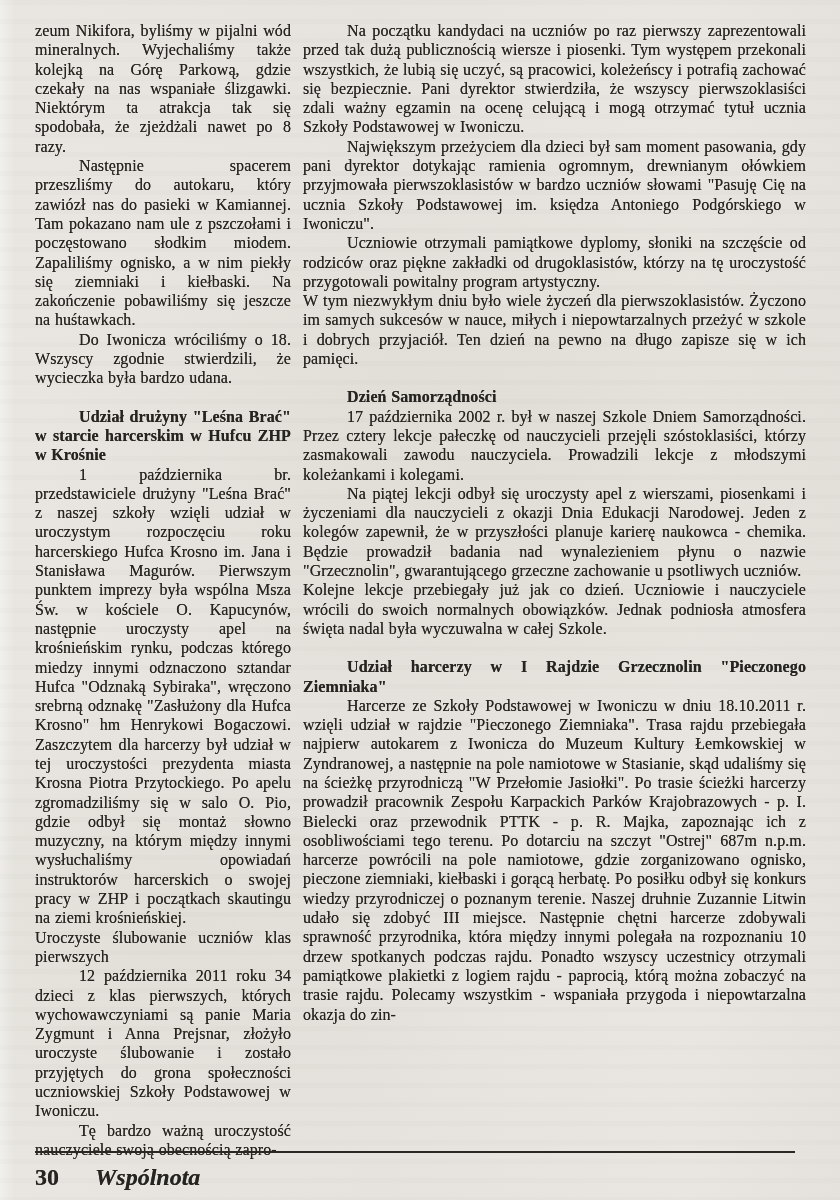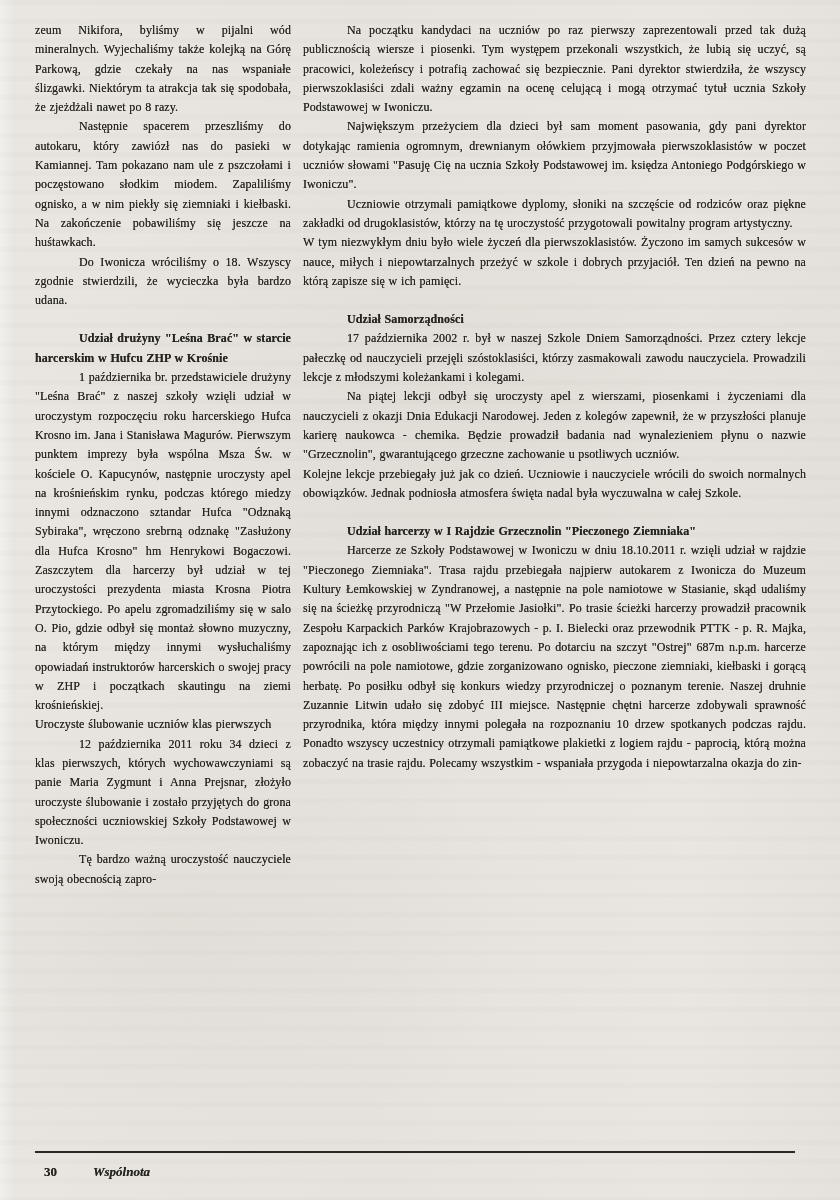--- a/index.html
+++ b/index.html
@@ -32,41 +32,41 @@
   .columns {
     position: relative;
     display: flex;
     padding: 21px 34px 0 35px;
     gap: 12px;
   }
   .col-left  { width: 256px; flex: 0 0 256px; }
   .col-right { flex: 1 1 auto; min-width: 0; }
   .p {
     margin: 0;
-    font-size: 12px;
+    font-size: 16px;
     line-height: 19.3px;
     text-align: justify;
     letter-spacing: 0.1px;
     word-spacing: 0.5px;
     text-shadow: 0 0 0.6px rgba(38,35,30,0.75);
   }
   .indent { text-indent: 44px; }
   .h { font-weight: bold; }
   .space { margin-top: 19px; }
   .footer-rule {
     position: absolute;
     left: 35px; top: 1151px;
     width: 760px; height: 0;
     border-top: 2px solid #2a2823;
   }
   .footer {
     position: absolute;
-    left: 44px; top: 1164px;
+    left: 35px; top: 1164px;
     display: flex; align-items: baseline;
-    font-size: 13px;
+    font-size: 24px;
     text-shadow: 0 0 0.6px rgba(38,35,30,0.75);
   }
   .page-number { font-weight: bold; }
   .publication { font-weight: bold; font-style: italic; margin-left: 36px; }
 </style>
 </head>
 <body>
 
 <div class="page">
   <div class="columns">
@@ -77,24 +77,24 @@
       <p class="p indent">Do Iwonicza wróciliśmy o 18. Wszyscy zgodnie stwierdzili, że wycieczka była bardzo udana.</p>
       <p class="p h indent space">Udział drużyny "Leśna Brać" w starcie harcerskim w Hufcu ZHP w Krośnie</p>
       <p class="p indent">1 października br. przedstawiciele drużyny "Leśna Brać" z naszej szkoły wzięli udział w uroczystym rozpoczęciu roku harcerskiego Hufca Krosno im. Jana i Stanisława Magurów. Pierwszym punktem imprezy była wspólna Msza Św. w kościele O. Kapucynów, następnie uroczysty apel na krośnieńskim rynku, podczas którego miedzy innymi odznaczono sztandar Hufca "Odznaką Sybiraka", wręczono srebrną odznakę "Zasłużony dla Hufca Krosno" hm Henrykowi Bogaczowi. Zaszczytem dla harcerzy był udział w tej uroczystości prezydenta miasta Krosna Piotra Przytockiego. Po apelu zgromadziliśmy się w salo O. Pio, gdzie odbył się montaż słowno muzyczny, na którym między innymi wysłuchaliśmy opowiadań instruktorów harcerskich o swojej pracy w ZHP i początkach skautingu na ziemi krośnieńskiej.</p>
       <p class="p">Uroczyste ślubowanie uczniów klas pierwszych</p>
       <p class="p indent">12 października 2011 roku 34 dzieci z klas pierwszych, których wychowawczyniami są panie Maria Zygmunt i Anna Prejsnar, złożyło uroczyste ślubowanie i zostało przyjętych do grona społeczności uczniowskiej Szkoły Podstawowej w Iwoniczu.</p>
       <p class="p indent">Tę bardzo ważną uroczystość nauczyciele swoją obecnością zapro-</p>
     </div>
 
     <div class="col-right">
       <p class="p indent">Na początku kandydaci na uczniów po raz pierwszy zaprezentowali przed tak dużą publicznością wiersze i piosenki. Tym występem przekonali wszystkich, że lubią się uczyć, są pracowici, koleżeńscy i potrafią zachować się bezpiecznie. Pani dyrektor stwierdziła, że wszyscy pierwszoklasiści zdali ważny egzamin na ocenę celującą i mogą otrzymać tytuł ucznia Szkoły Podstawowej w Iwoniczu.</p>
-      <p class="p indent">Największym przeżyciem dla dzieci był sam moment pasowania, gdy pani dyrektor dotykając ramienia ogromnym, drewnianym ołówkiem przyjmowała pierwszoklasistów w poczet uczniów słowami "Pasuję Cię na ucznia Szkoły Podstawowej im. księdza Antoniego Podgórskiego w Iwoniczu".</p>
+      <p class="p indent">Największym przeżyciem dla dzieci był sam moment pasowania, gdy pani dyrektor dotykając ramienia ogromnym, drewnianym ołówkiem przyjmowała pierwszoklasistów w bardzo uczniów słowami "Pasuję Cię na ucznia Szkoły Podstawowej im. księdza Antoniego Podgórskiego w Iwoniczu".</p>
       <p class="p indent">Uczniowie otrzymali pamiątkowe dyplomy, słoniki na szczęście od rodziców oraz piękne zakładki od drugoklasistów, którzy na tę uroczystość przygotowali powitalny program artystyczny.</p>
-      <p class="p">W tym niezwykłym dniu było wiele życzeń dla pierwszoklasistów. Życzono im samych sukcesów w nauce, miłych i niepowtarzalnych przeżyć w szkole i dobrych przyjaciół. Ten dzień na pewno na którą zapisze się w ich pamięci.</p>
-      <p class="p h indent space">Udział Samorządności</p>
+      <p class="p">W tym niezwykłym dniu było wiele życzeń dla pierwszoklasistów. Życzono im samych sukcesów w nauce, miłych i niepowtarzalnych przeżyć w szkole i dobrych przyjaciół. Ten dzień na pewno na długo zapisze się w ich pamięci.</p>
+      <p class="p h indent space">Dzień Samorządności</p>
       <p class="p indent">17 października 2002 r. był w naszej Szkole Dniem Samorządności. Przez cztery lekcje pałeczkę od nauczycieli przejęli szóstoklasiści, którzy zasmakowali zawodu nauczyciela. Prowadzili lekcje z młodszymi koleżankami i kolegami.</p>
       <p class="p indent">Na piątej lekcji odbył się uroczysty apel z wierszami, piosenkami i życzeniami dla nauczycieli z okazji Dnia Edukacji Narodowej. Jeden z kolegów zapewnił, że w przyszłości planuje karierę naukowca - chemika. Będzie prowadził badania nad wynalezieniem płynu o nazwie "Grzecznolin", gwarantującego grzeczne zachowanie u psotliwych uczniów.</p>
       <p class="p">Kolejne lekcje przebiegały już jak co dzień. Uczniowie i nauczyciele wrócili do swoich normalnych obowiązków. Jednak podniosła atmosfera święta nadal była wyczuwalna w całej Szkole.</p>
       <p class="p h indent space">Udział harcerzy w I Rajdzie Grzecznolin "Pieczonego Ziemniaka"</p>
       <p class="p indent">Harcerze ze Szkoły Podstawowej w Iwoniczu w dniu 18.10.2011 r. wzięli udział w rajdzie "Pieczonego Ziemniaka". Trasa rajdu przebiegała najpierw autokarem z Iwonicza do Muzeum Kultury Łemkowskiej w Zyndranowej, a następnie na pole namiotowe w Stasianie, skąd udaliśmy się na ścieżkę przyrodniczą "W Przełomie Jasiołki". Po trasie ścieżki harcerzy prowadził pracownik Zespołu Karpackich Parków Krajobrazowych - p. I. Bielecki oraz przewodnik PTTK - p. R. Majka, zapoznając ich z osobliwościami tego terenu. Po dotarciu na szczyt "Ostrej" 687m n.p.m. harcerze powrócili na pole namiotowe, gdzie zorganizowano ognisko, pieczone ziemniaki, kiełbaski i gorącą herbatę. Po posiłku odbył się konkurs wiedzy przyrodniczej o poznanym terenie. Naszej druhnie Zuzannie Litwin udało się zdobyć III miejsce. Następnie chętni harcerze zdobywali sprawność przyrodnika, która między innymi polegała na rozpoznaniu 10 drzew spotkanych podczas rajdu. Ponadto wszyscy uczestnicy otrzymali pamiątkowe plakietki z logiem rajdu - paprocią, którą można zobaczyć na trasie rajdu. Polecamy wszystkim - wspaniała przygoda i niepowtarzalna okazja do zin-</p>
     </div>
 
   </div>
 
   <div class="footer-rule"></div>

